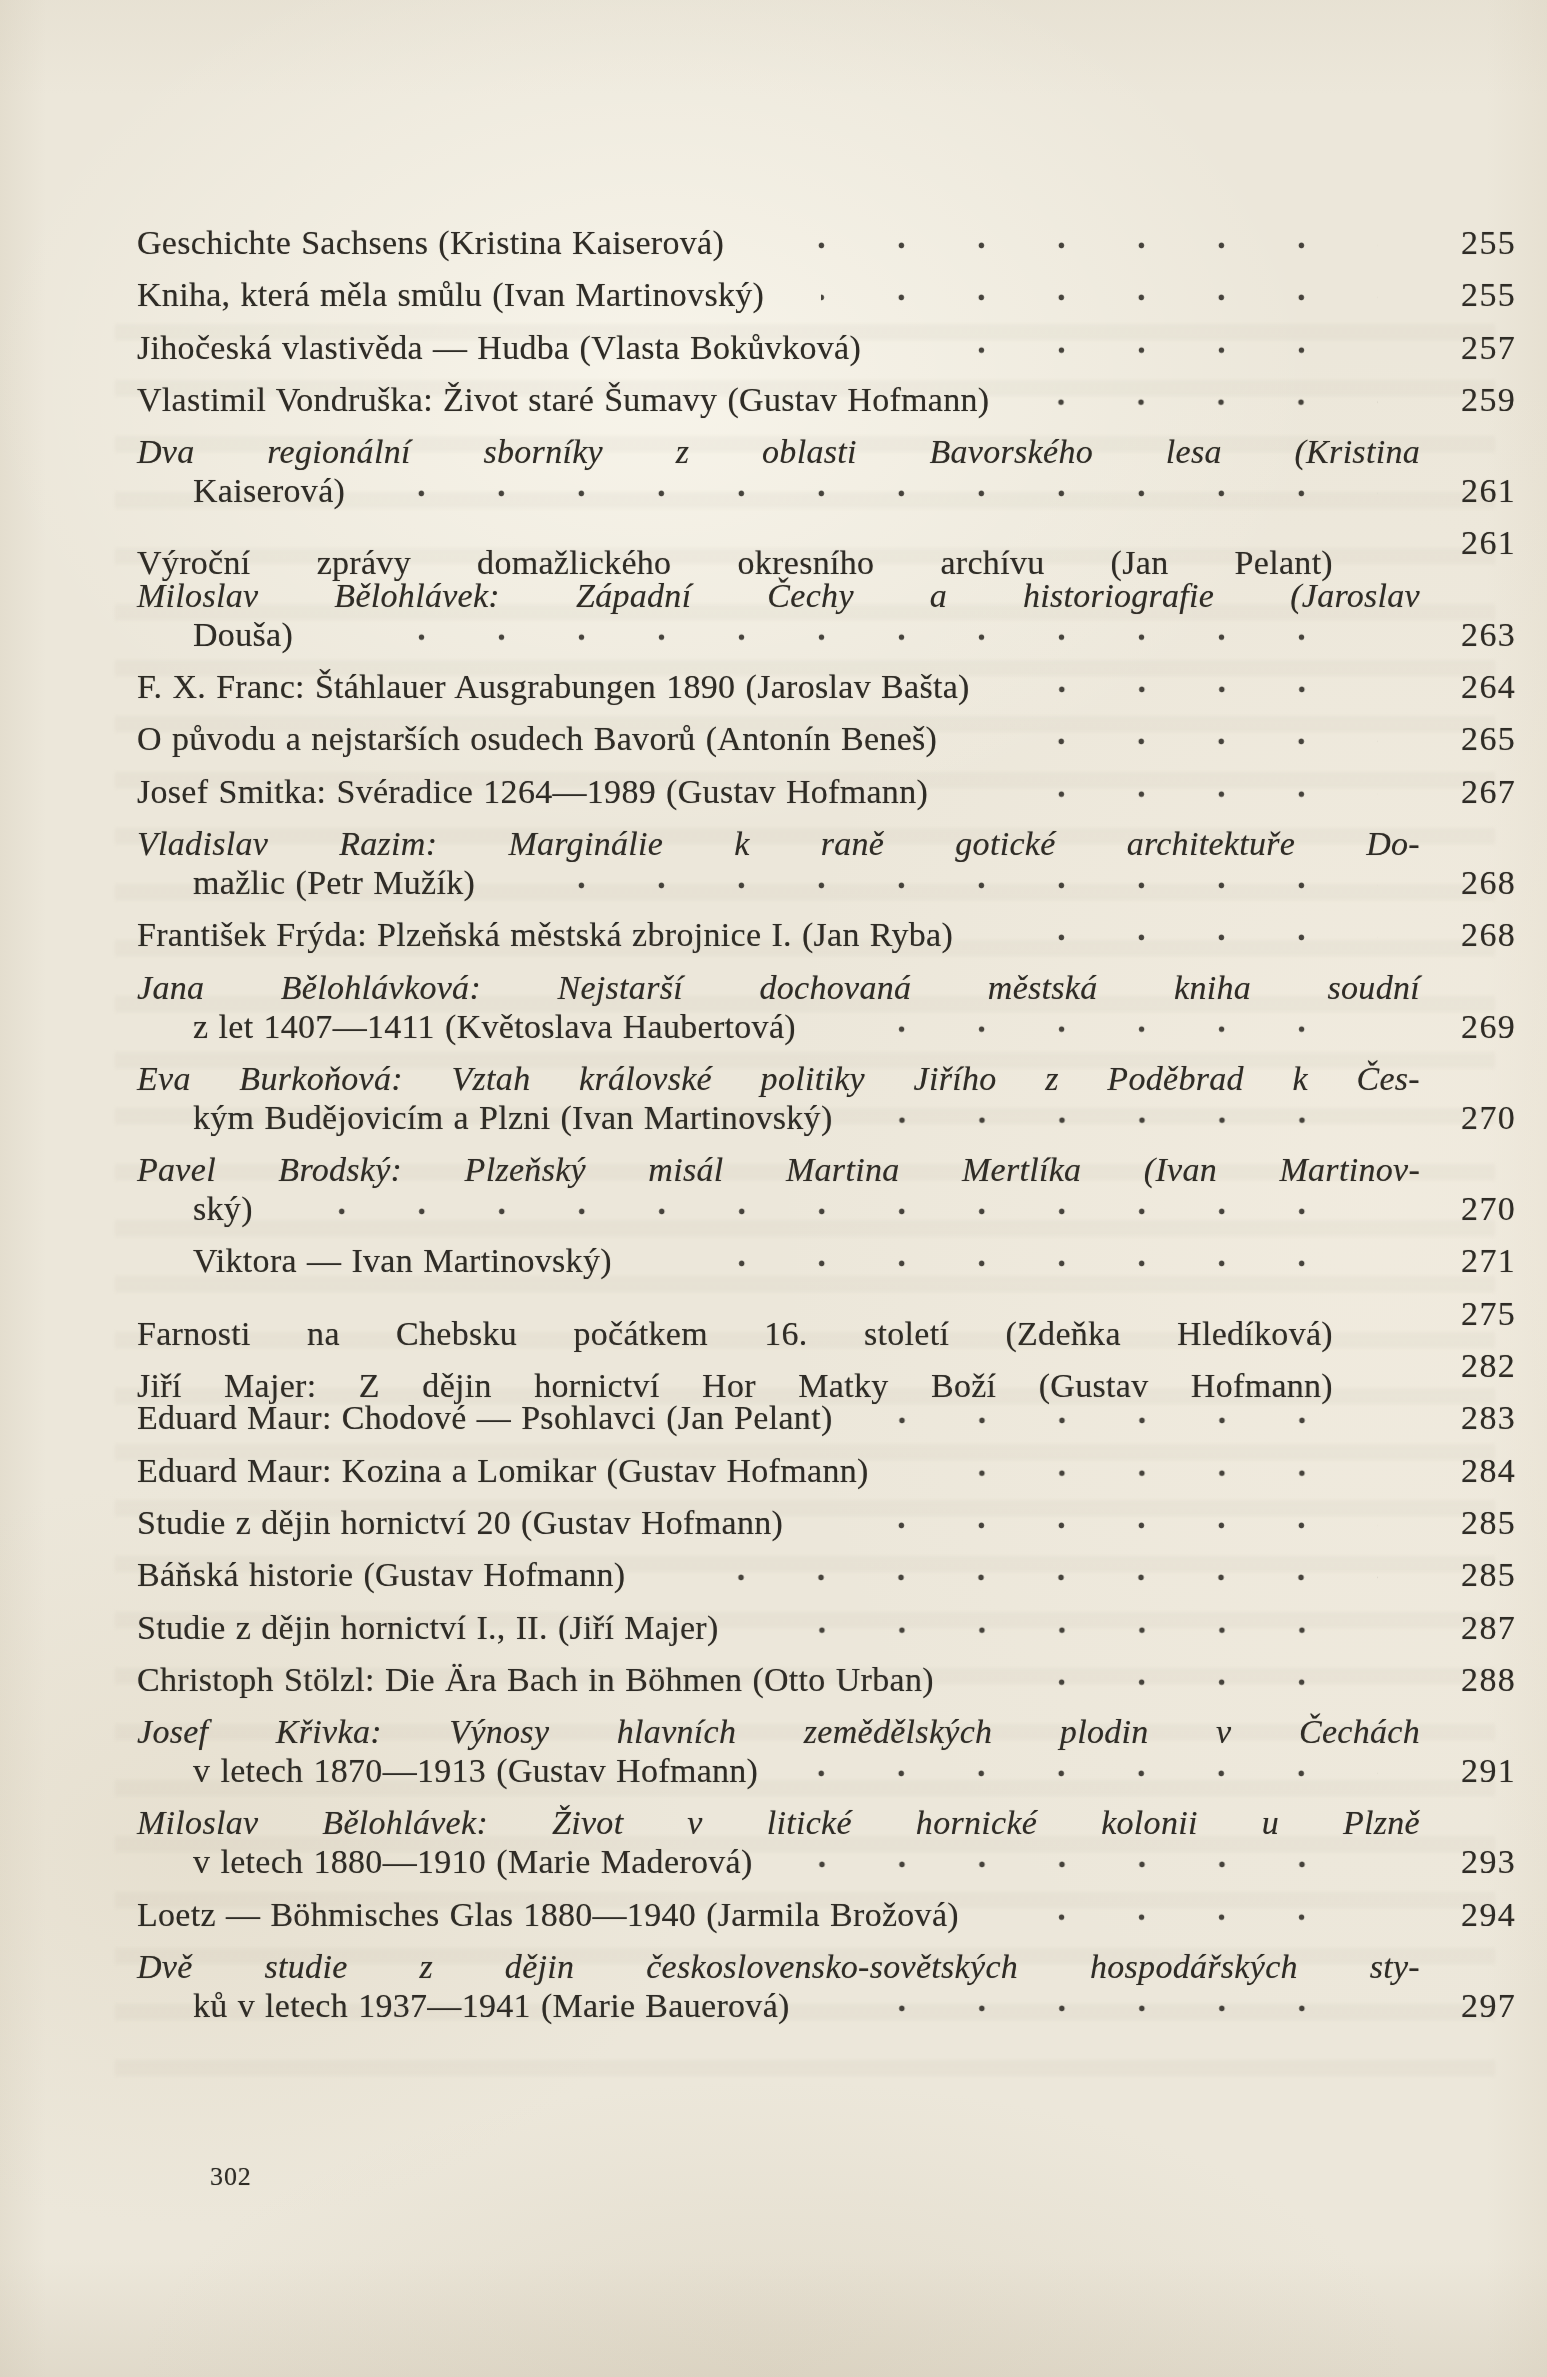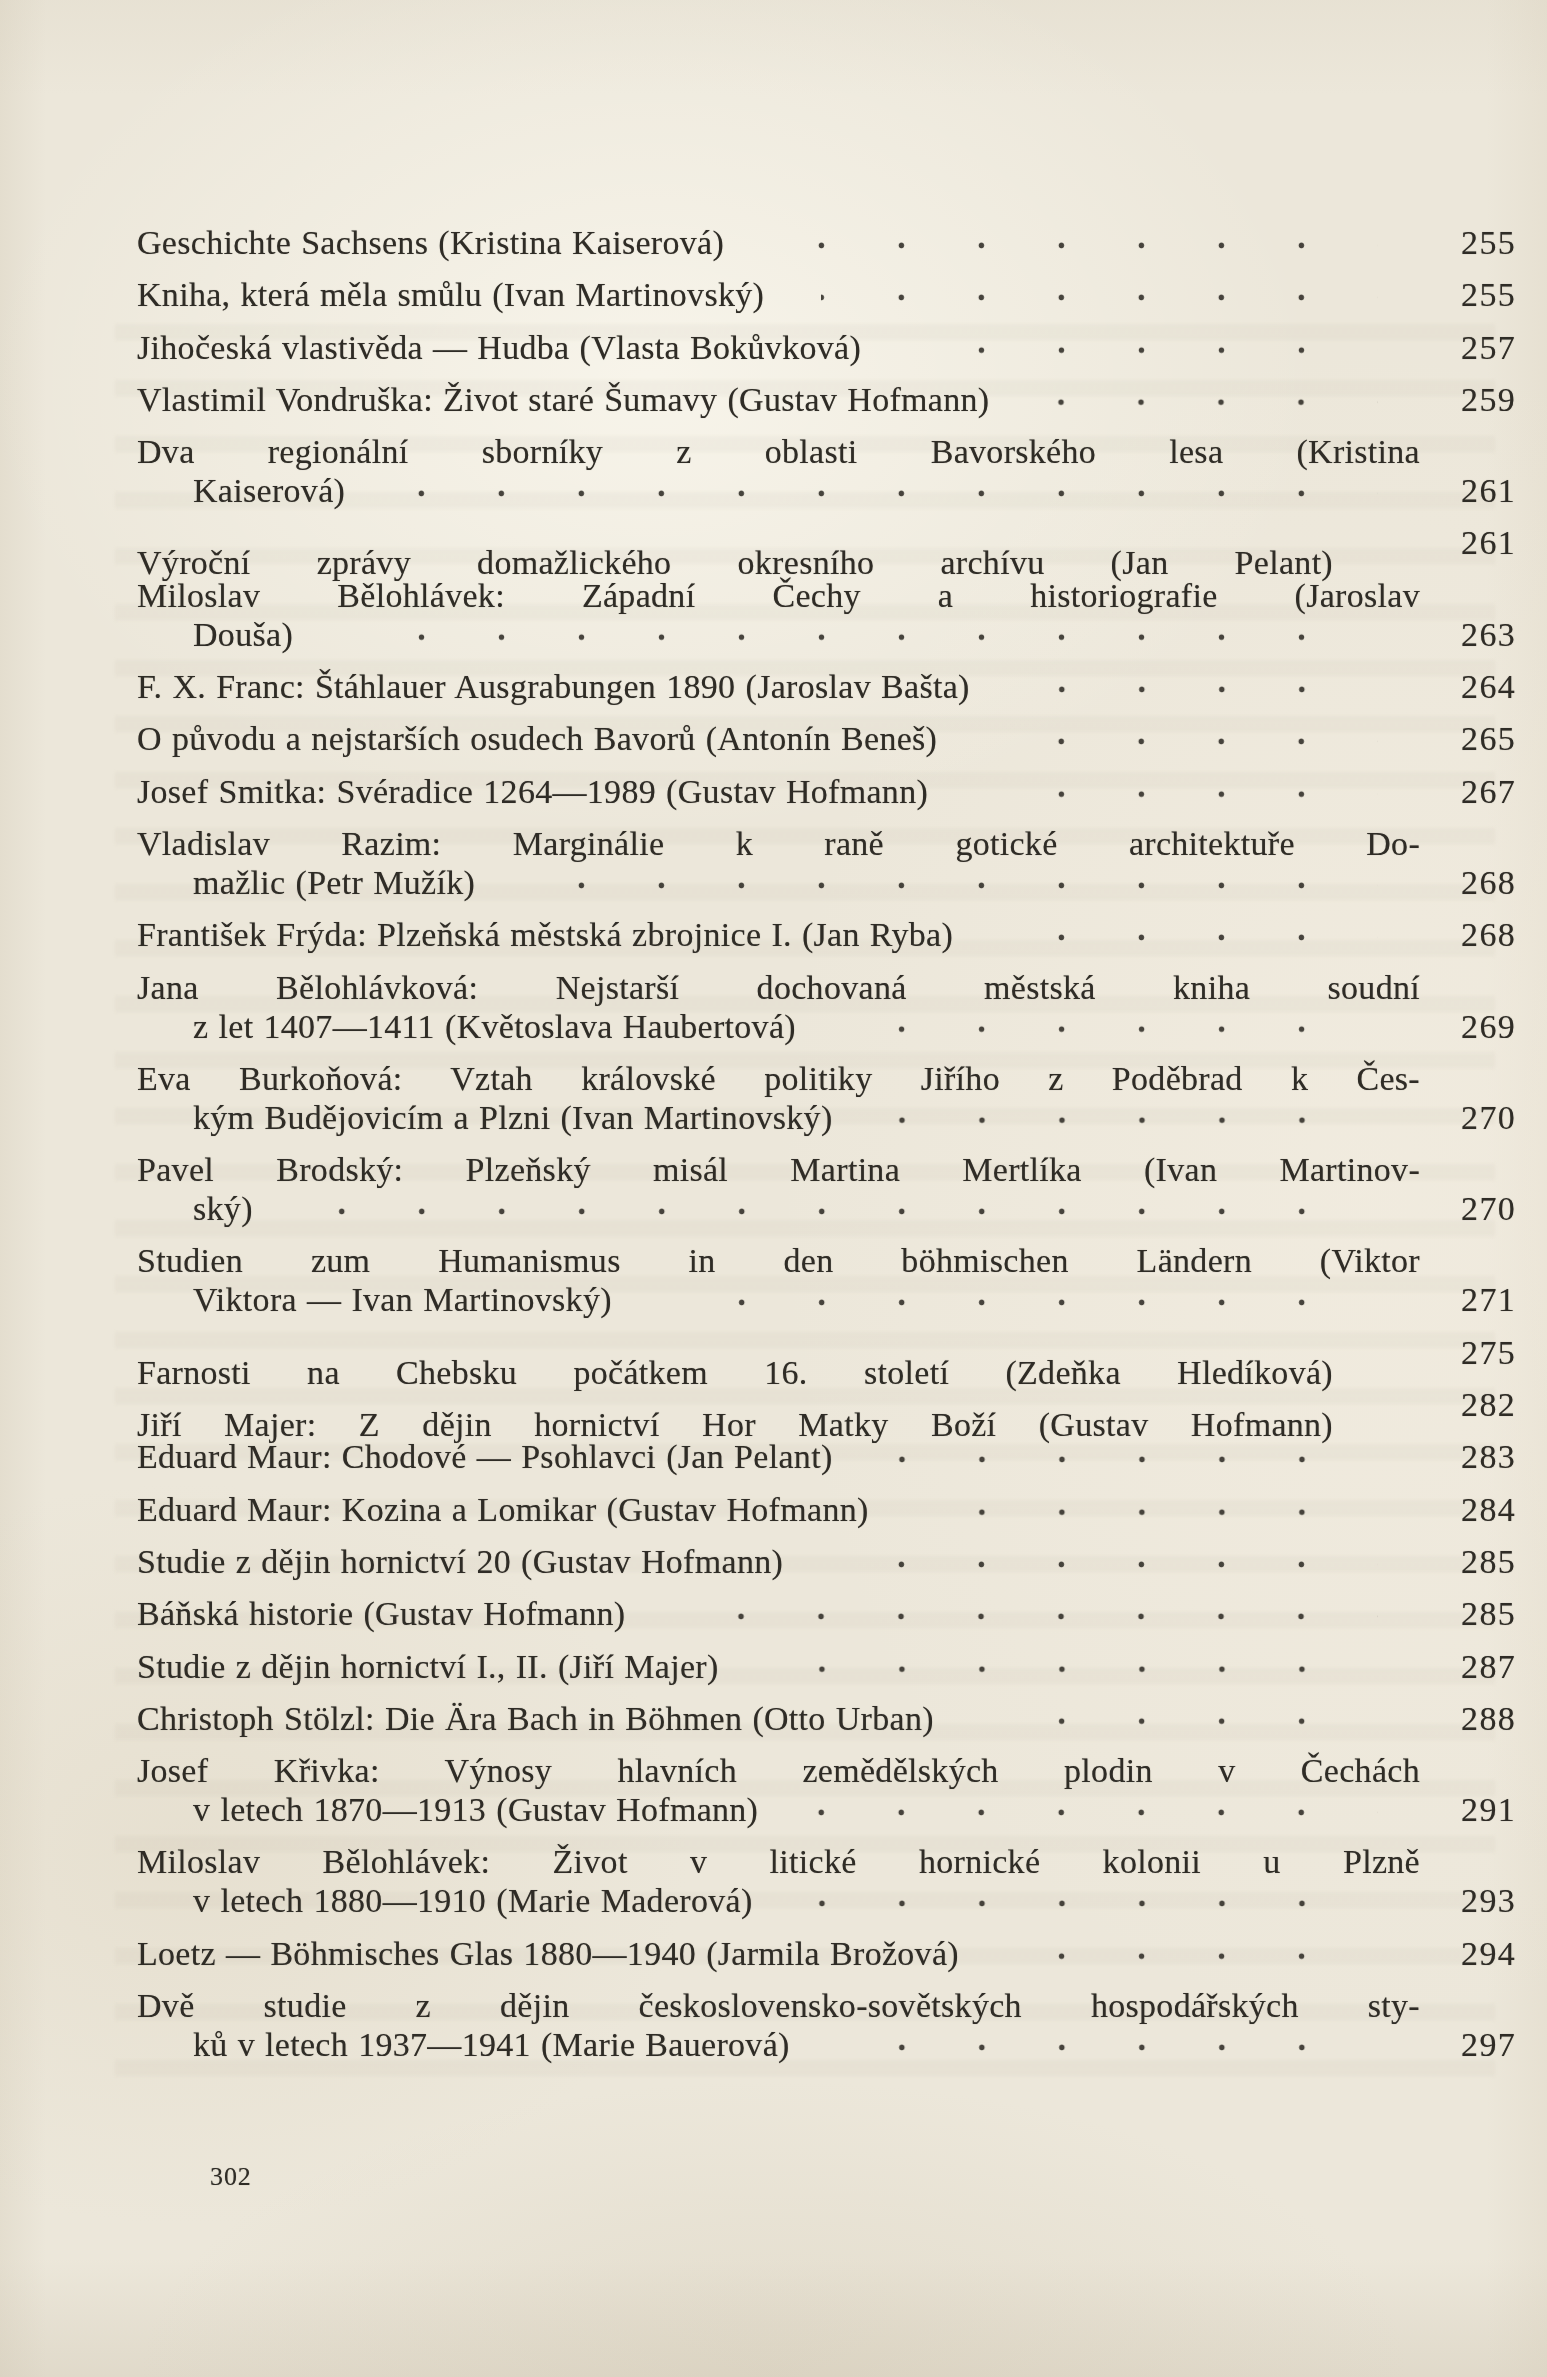--- a/index.html
+++ b/index.html
@@ -76,20 +76,21 @@
 
   
   .line.cont { padding-left: 56px; }
 
   
   .line.mid .txt {
     flex: 1 1 auto;
     margin-right: 96px;
     text-align: justify;
     text-align-last: justify;
+    font-style: italic;
   }
 
   .txt { flex: 0 1 auto; }
 
   .leader {
     flex: 1 1 auto;
     height: 10.6px;
     margin: 0 35px 0 25px;
     position: relative;
     top: 1.8px;
@@ -246,23 +247,20 @@
       <div class="line mid">
         <span class="txt">Pavel Brodský: Plzeňský misál Martina Mertlíka (Ivan Martinov-</span>
       </div>
       <div class="line cont">
         <span class="txt">ský)</span>
         <span class="leader"></span>
         <span class="pg">270</span>
       </div>
     </div>
     <div class="entry">
-      <div class="line mid">
-        <span class="txt">Studien zum Humanismus in den böhmischen Ländern (Viktor</span>
-      </div>
       <div class="line cont">
         <span class="txt">Viktora — Ivan Martinovský)</span>
         <span class="leader"></span>
         <span class="pg">271</span>
       </div>
     </div>
     <div class="entry">
       <div class="line nodots">
         <span class="txt">Farnosti na Chebsku počátkem 16. století (Zdeňka Hledíková)</span>
         <span class="pg">275</span>

